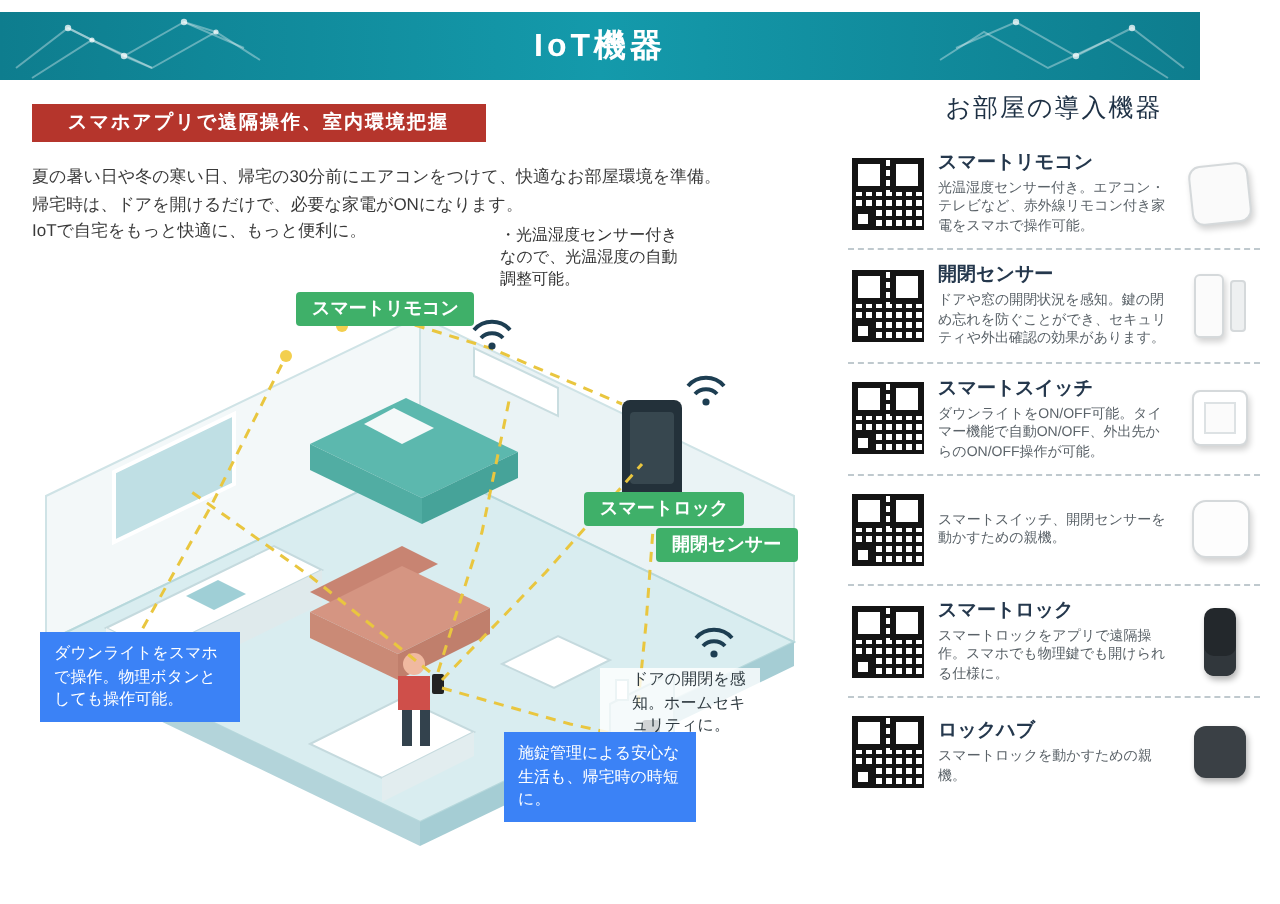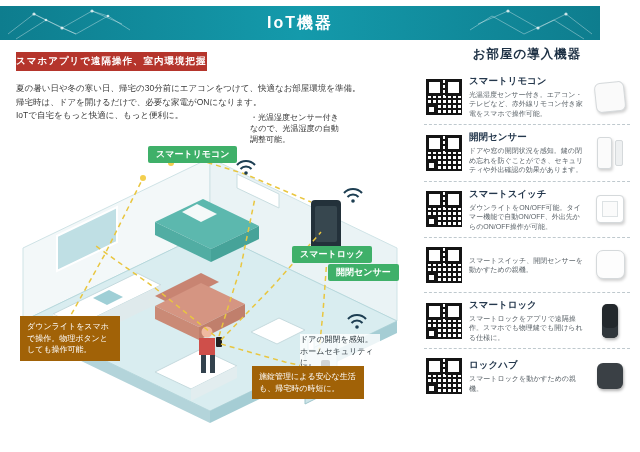--- a/index.html
+++ b/index.html
@@ -14,21 +14,21 @@
     background:linear-gradient(90deg,#0e7d8e,#149aab 50%,#0e7d8e);
     display:flex; align-items:center; justify-content:center;
   }
   .header .title { color:#fff; font-size:16px; font-weight:bold; letter-spacing:2px; }
   .mesh { position:absolute; top:0; height:34px; }
   .mesh.left { left:4px; }
   .mesh.right { right:4px; transform:scaleX(-1); }
   
   .badge {
     position:absolute; left:16px; top:52px; background:#b5352c; color:#fff;
-    font-size:9.5px; font-weight:bold; padding:3px 0; letter-spacing:1px;
+    font-size:9.5px; font-weight:bold; padding:3px 18px; letter-spacing:1px;
   }
   .intro {
     position:absolute; left:16px; top:82px; width:350px;
     font-size:8.5px; line-height:1.6; color:#3a3a3a; white-space:pre-line;
   }
   .room { position:absolute; left:4px; top:136px; width:412px; height:305px; }
   .room svg { width:100%; height:100%; display:block; }
   .wifi path { stroke:#1d3e52; stroke-width:2; fill:none; }
   .wifi circle { fill:#1d3e52; }
   .remote-notes {
@@ -37,33 +37,33 @@
   }
   .remote-notes div { margin-bottom:5px; }
   .glabel {
     position:absolute; background:#3fb069; color:#fff; font-size:9px;
     font-weight:bold; padding:2px 8px; border-radius:2px; white-space:nowrap;
   }
   .glabel.remote { left:148px; top:146px; }
   .glabel.lock   { left:292px; top:246px; }
   .glabel.sensor { left:328px; top:264px; }
   .callout {
-    position:absolute; background:#a16207; color:#fff; font-size:8px;
+    position:absolute; background:#3b82f6; color:#fff; font-size:8px;
     line-height:1.45; padding:5px 7px; width:100px;
   }
   .callout.downlight { left:20px; top:316px; }
-  .callout.smartlife { left:252px; top:366px; width:112px;font-family:Liberation Serif, serif; }
+  .callout.smartlife { left:252px; top:366px; width:96px;font-family:Liberation Serif, serif; }
   .door-note {
     position:absolute; left:300px; top:334px; width:80px;
-    font-size:8px; line-height:1.45; color:#2f3a40; background:rgba(255,255,255,.8);
+    font-size:8px; line-height:1.45; color:#2f3a40; background:rgba(255,255,255,.8);padding-left:16px;
   }
   
   .sidebar { position:absolute; left:424px; top:46px; width:206px; }
   .sidebar-title {
-    text-align:center; font-size:12.5px; font-weight:bold; color:#1d3044;
+    text-align:center; font-size:12.5px; font-weight:normal; color:#1d3044;
     margin-bottom:6px; letter-spacing:1px;
   }
   .side-item {
     display:flex; align-items:center; gap:7px; padding:6px 2px;
     border-bottom:1px dashed #bfc9ce;
   }
   .side-item:last-child { border-bottom:none; }
   .qr {
     position:relative; flex:0 0 36px; height:36px;
     background:

